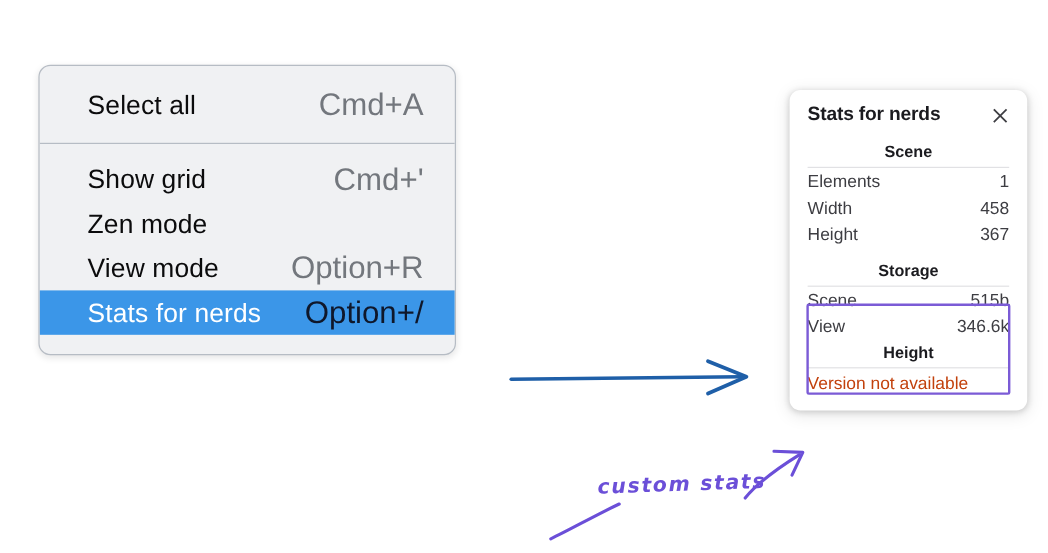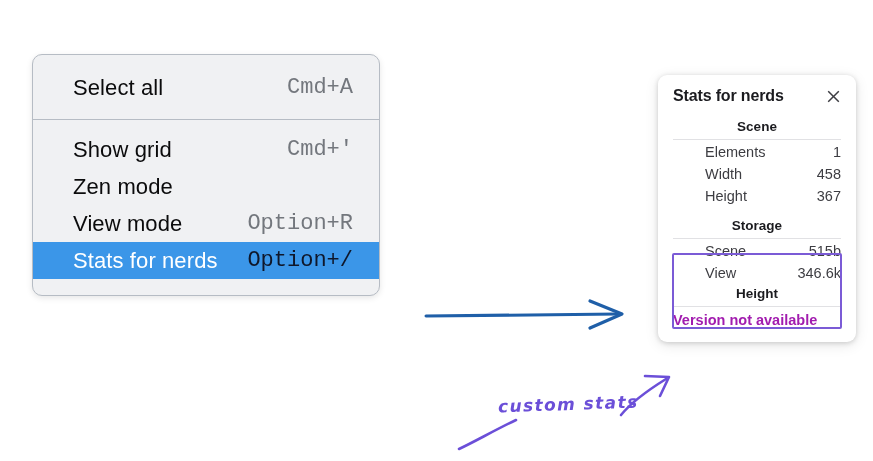--- a/index.html
+++ b/index.html
@@ -47,24 +47,23 @@
     box-sizing: border-box;
     height: 37px;
   }
   .menu-item .mi-label {
     font-size: 22px;
     color: #0b0b0c;
     letter-spacing: 0.1px;
     white-space: nowrap;
   }
   .menu-item .mi-shortcut {
-    font-size: 22px;
+    font-size: 26px;
     color: #73777d;
     white-space: nowrap;
-    font-family: Liberation Mono, monospace;
   }
   .menu-item.selected {
     background: #3b96e8;
   }
   .menu-item.selected .mi-label {
     color: #ffffff;
   }
   .menu-item.selected .mi-shortcut {
     color: #0f172a;
   }
@@ -122,30 +121,28 @@
     background: #e1e1e4;
     margin: 0 15px 1px 15px;
   }
   .sp-row {
     display: flex;
     justify-content: space-between;
     align-items: baseline;
     padding: 3px 15px 3px 15px;
     font-size: 14.5px;
     color: #3d3d42;
-    margin-left: 32px;
   }
   .sp-row .sp-key { white-space: nowrap; }
   .sp-row .sp-val { white-space: nowrap; }
   .sp-note {
     padding: 4px 21px 2px 15px;
     font-size: 14.5px;
-    color: #a21caf;
-    white-space: nowrap;
-    font-weight: bold;
+    color: #c2410c;
+    white-space: nowrap;
   }
 
   
   #custom-stats-box {
     position: absolute;
     left: 14px;
     right: 14px;
     top: 178px;
     bottom: 13px;
     border: 2px solid #7b5bd6;

